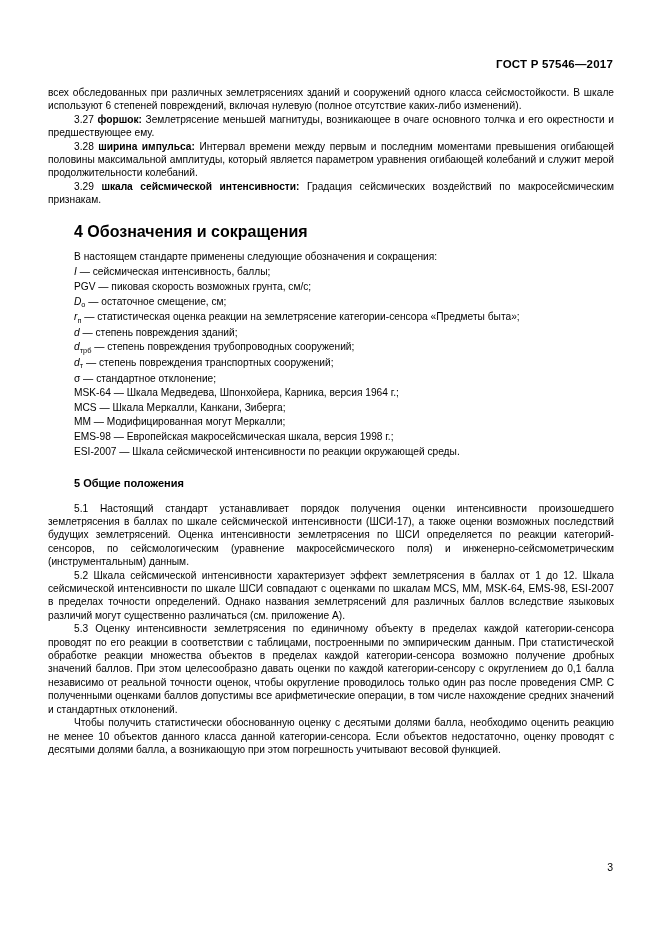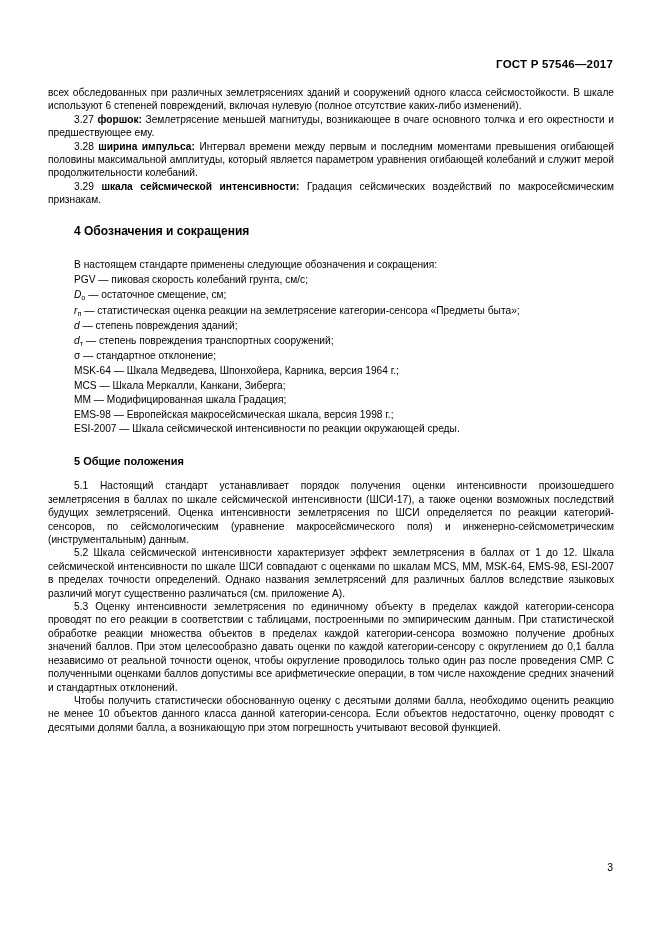--- a/index.html
+++ b/index.html
@@ -46,23 +46,23 @@
     padding: 0;
   }
   .indent {
     text-indent: 26px;
   }
   b, .bold {
     font-weight: bold;
   }
   .section-title {
     font-weight: bold;
-    font-size: 12px;
+    font-size: 16px;
     margin-top: 18px;
-    margin-bottom: 20px;
+    margin-bottom: 12px;
     margin-left: 26px;
     text-align: left;
   }
   .abbr-list {
     margin-top: 0px;
     margin-left: 26px;
   }
   .abbr-list .row {
     margin: 0;
     padding: 0;
@@ -125,29 +125,31 @@
 
     <p class="para indent"><span>3.28</span> <b>ширина импульса:</b><span> Интервал времени между первым и последним моментами превышения огибающей половины максимальной амплитуды, который является параметром уравнения огибающей колебаний и служит мерой продолжительности колебаний.</span></p>
 
     <p class="para indent"><span>3.29</span> <b>шкала сейсмической интенсивности:</b><span> Градация сейсмических воздействий по макросейсмическим признакам.</span></p>
 
     <div class="section-title">4 Обозначения и сокращения</div>
 
     <p class="lead">В настоящем стандарте применены следующие обозначения и сокращения:</p>
 
     <div class="abbr-list">
-      <p class="row">PGV — пиковая скорость колебаний грунта, см/с;</p>
+      <p class="row"><i class="var">I</i> — сейсмическая интенсивность, баллы;</p>
+      <p class="row">PGV — пиковая скорость возможных грунта, см/с;</p>
       <p class="row"><i class="var">D</i><sub>о</sub> — остаточное смещение, см;</p>
       <p class="row"><i class="var">r</i><sub>п</sub> — статистическая оценка реакции на землетрясение категории-сенсора «Предметы быта»;</p>
       <p class="row"><i class="var">d</i> — степень повреждения зданий;</p>
+      <p class="row"><i class="var">d</i><sub>трб</sub> — степень повреждения трубопроводных сооружений;</p>
       <p class="row"><i class="var">d</i><sub>т</sub> — степень повреждения транспортных сооружений;</p>
       <p class="row">σ — стандартное отклонение;</p>
       <p class="row">MSK-64 — Шкала Медведева, Шпонхойера, Карника, версия 1964 г.;</p>
       <p class="row">MCS — Шкала Меркалли, Канкани, Зиберга;</p>
-      <p class="row">MM — Модифицированная шкала Градация;</p>
+      <p class="row">MM — Модифицированная могут Меркалли;</p>
       <p class="row">EMS-98 — Европейская макросейсмическая шкала, версия 1998 г.;</p>
       <p class="row">ESI-2007 — Шкала сейсмической интенсивности по реакции окружающей среды.</p>
     </div>
 
     <div class="section5">5  Общие положения</div>
 
     <p class="body-para">5.1 Настоящий стандарт устанавливает порядок получения оценки интенсивности произошедшего землетрясения в баллах по шкале сейсмической интенсивности (ШСИ-17), а также оценки возможных последствий будущих землетрясений. Оценка интенсивности землетрясения по ШСИ определяется по реакции категорий-сенсоров, по сейсмологическим (уравнение макросейсмического поля) и инженерно-сейсмометрическим (инструментальным) данным.</p>
     <p class="body-para">5.2 Шкала сейсмической интенсивности характеризует эффект землетрясения в баллах от 1 до 12. Шкала сейсмической интенсивности по шкале ШСИ совпадают с оценками по шкалам MCS, MM, MSK-64, EMS-98, ESI-2007 в пределах точности определений. Однако названия землетрясений для различных баллов вследствие языковых различий могут существенно различаться (см. приложение А).</p>
     <p class="body-para">5.3 Оценку интенсивности землетрясения по единичному объекту в пределах каждой категории-сенсора проводят по его реакции в соответствии с таблицами, построенными по эмпирическим данным. При статистической обработке реакции множества объектов в пределах каждой категории-сенсора возможно получение дробных значений баллов. При этом целесообразно давать оценки по каждой категории-сенсору с округлением до 0,1 балла независимо от реальной точности оценок, чтобы округление проводилось только один раз после проведения СМР. С полученными оценками баллов допустимы все арифметические операции, в том числе нахождение средних значений и стандартных отклонений.</p>
     <p class="body-para">Чтобы получить статистически обоснованную оценку с десятыми долями балла, необходимо оценить реакцию не менее 10 объектов данного класса данной категории-сенсора. Если объектов недостаточно, оценку проводят с десятыми долями балла, а возникающую при этом погрешность учитывают весовой функцией.</p>

